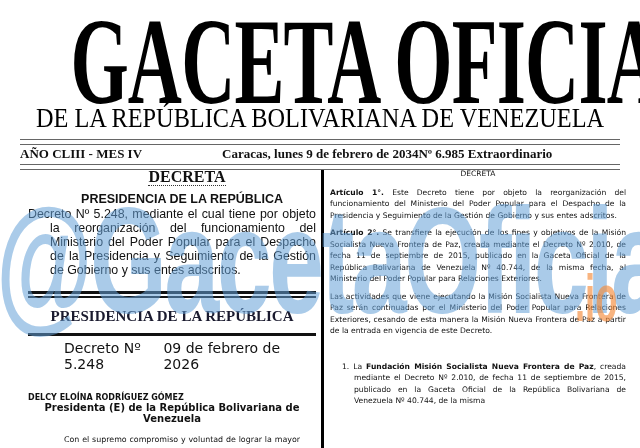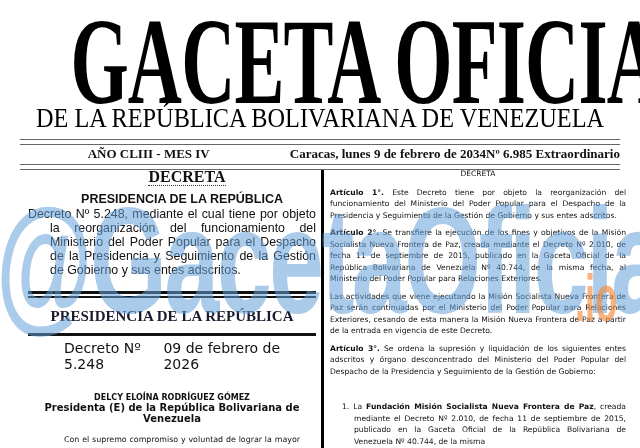--- a/index.html
+++ b/index.html
@@ -33,21 +33,21 @@
     white-space: nowrap;
   }
   .rule-double {
     position: absolute; left: 20px; width: 600px; height: 4px;
     border-top: 1px solid #666; border-bottom: 1px solid #666;
   }
   .issue-bar {
     position: absolute; left: 20px; width: 600px; top: 145px; height: 18px;
     font-family: "Liberation Serif", serif;
     font-size: 13px; font-weight: bold;
-    display: flex; justify-content: flex-end; align-items: center;
+    display: flex; justify-content: flex-start; align-items: center;
   }
   .issue-bar .mid { font-weight: bold; margin-left: 80px; }
   .col-left {
     position: absolute; left: 18px; top: 168px; width: 298px; height: 280px;
   }
   .col-right {
     position: absolute; left: 330px; top: 168px; width: 296px; height: 280px;
     font-family: "DejaVu Sans", sans-serif; font-size: 7.6px; line-height: 11.5px;
     text-align: justify;
   }
@@ -73,21 +73,21 @@
   .pres-heading {
     text-align: center; font-family: "Liberation Serif", serif; font-weight: bold;
     font-size: 15px; margin: 10px 0 8px 10px; color: #1a1a2e;
   }
   .decree-line {
     display: flex; justify-content: space-between;
     font-family: "DejaVu Sans", sans-serif; font-size: 14px;
     margin: 4px 24px 0 46px;
   }
   .signer {
-    text-align: center; font-family: "DejaVu Sans", sans-serif; font-weight: bold;
+    font-family: "DejaVu Sans", sans-serif; font-weight: bold;
     font-size: 8px; margin-top: 21px; margin-left: 10px;
   }
   .signer-role {
     text-align: center; font-family: "DejaVu Sans", sans-serif; font-weight: bold;
     font-size: 10px; margin-left: 10px;
   }
   .body-text {
     font-family: "DejaVu Sans", sans-serif; font-size: 7.9px; line-height: 13.5px;
     text-align: justify; margin: 9px 16px 0 46px;
   }
@@ -153,20 +153,19 @@
   <div class="body-text">Con el supremo compromiso y voluntad de lograr la mayor eficacia política y calidad revolucionaria en la construcción del Socialismo, la refundación de la Patria venezolana, basada en principios humanistas, sustentada en condiciones morales y éticas que persiguen el progreso del país y del colectivo, de conformidad con lo previsto en el artículo 226 de la Constitución de la</div>
 </div>
 
 <div class="vdivider"></div>
 
 <div class="col-right">
   <div class="decreta">DECRETA</div>
   <div class="para"><b>Artículo 1°.</b><span> Este Decreto tiene por objeto la reorganización del funcionamiento del Ministerio del Poder Popular para el Despacho de la Presidencia y Seguimiento de la Gestión de Gobierno y sus entes adscritos.</span></div>
   <div class="para"><b>Artículo 2°.</b><span> Se transfiere la ejecución de los fines y objetivos de la Misión Socialista Nueva Frontera de Paz, creada mediante el Decreto Nº 2.010, de fecha 11 de septiembre de 2015, publicado en la Gaceta Oficial de la República Bolivariana de Venezuela Nº 40.744, de la misma fecha, al Ministerio del Poder Popular para Relaciones Exteriores.</span></div>
   <div class="para">Las actividades que viene ejecutando la Misión Socialista Nueva Frontera de Paz serán continuadas por el Ministerio del Poder Popular para Relaciones Exteriores, cesando de esta manera la Misión Nueva Frontera de Paz a partir de la entrada en vigencia de este Decreto.</div>
-  <div class="para"><b>Artículo 3°.</b><span> Se ordena la supresión y liquidación de los siguientes entes adscritos y órgano desconcentrado del Ministerio del Poder Popular del Despacho de la Presidencia y Seguimiento de la Gestión de Gobierno:</span></div>
   <div class="para list-item"><span>1. </span><span>La </span><b>Fundación Misión Socialista Nueva Frontera de Paz</b><span>, creada mediante el Decreto Nº 2.010, de fecha 11 de septiembre de 2015, publicado en la Gaceta Oficial de la República Bolivariana de Venezuela Nº 40.744, de la misma</span></div>
 </div>
 
 <div class="watermark">
   <div class="wm-text">@GacetaOficial</div>
   <div class="wm-io">.io</div>
 </div>
 
 </body></html>

